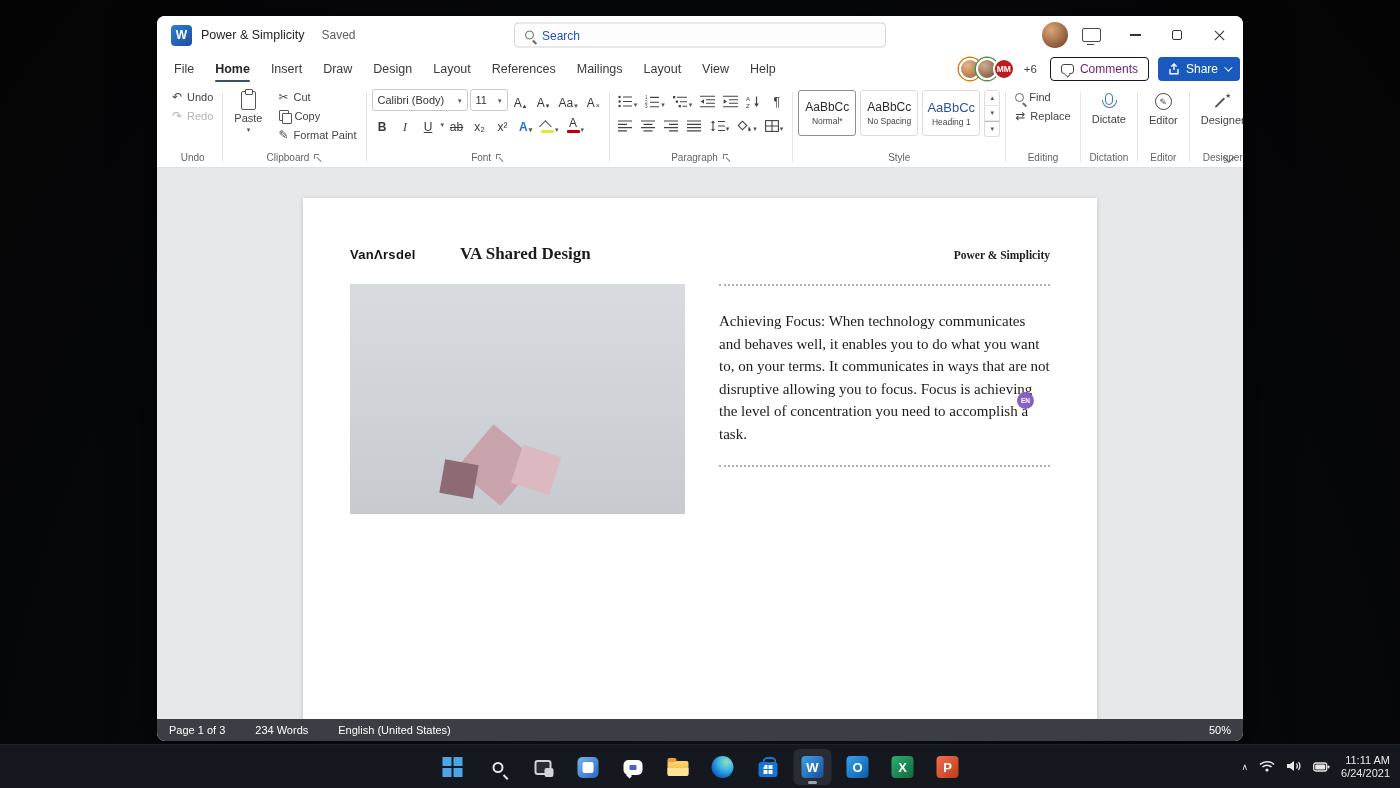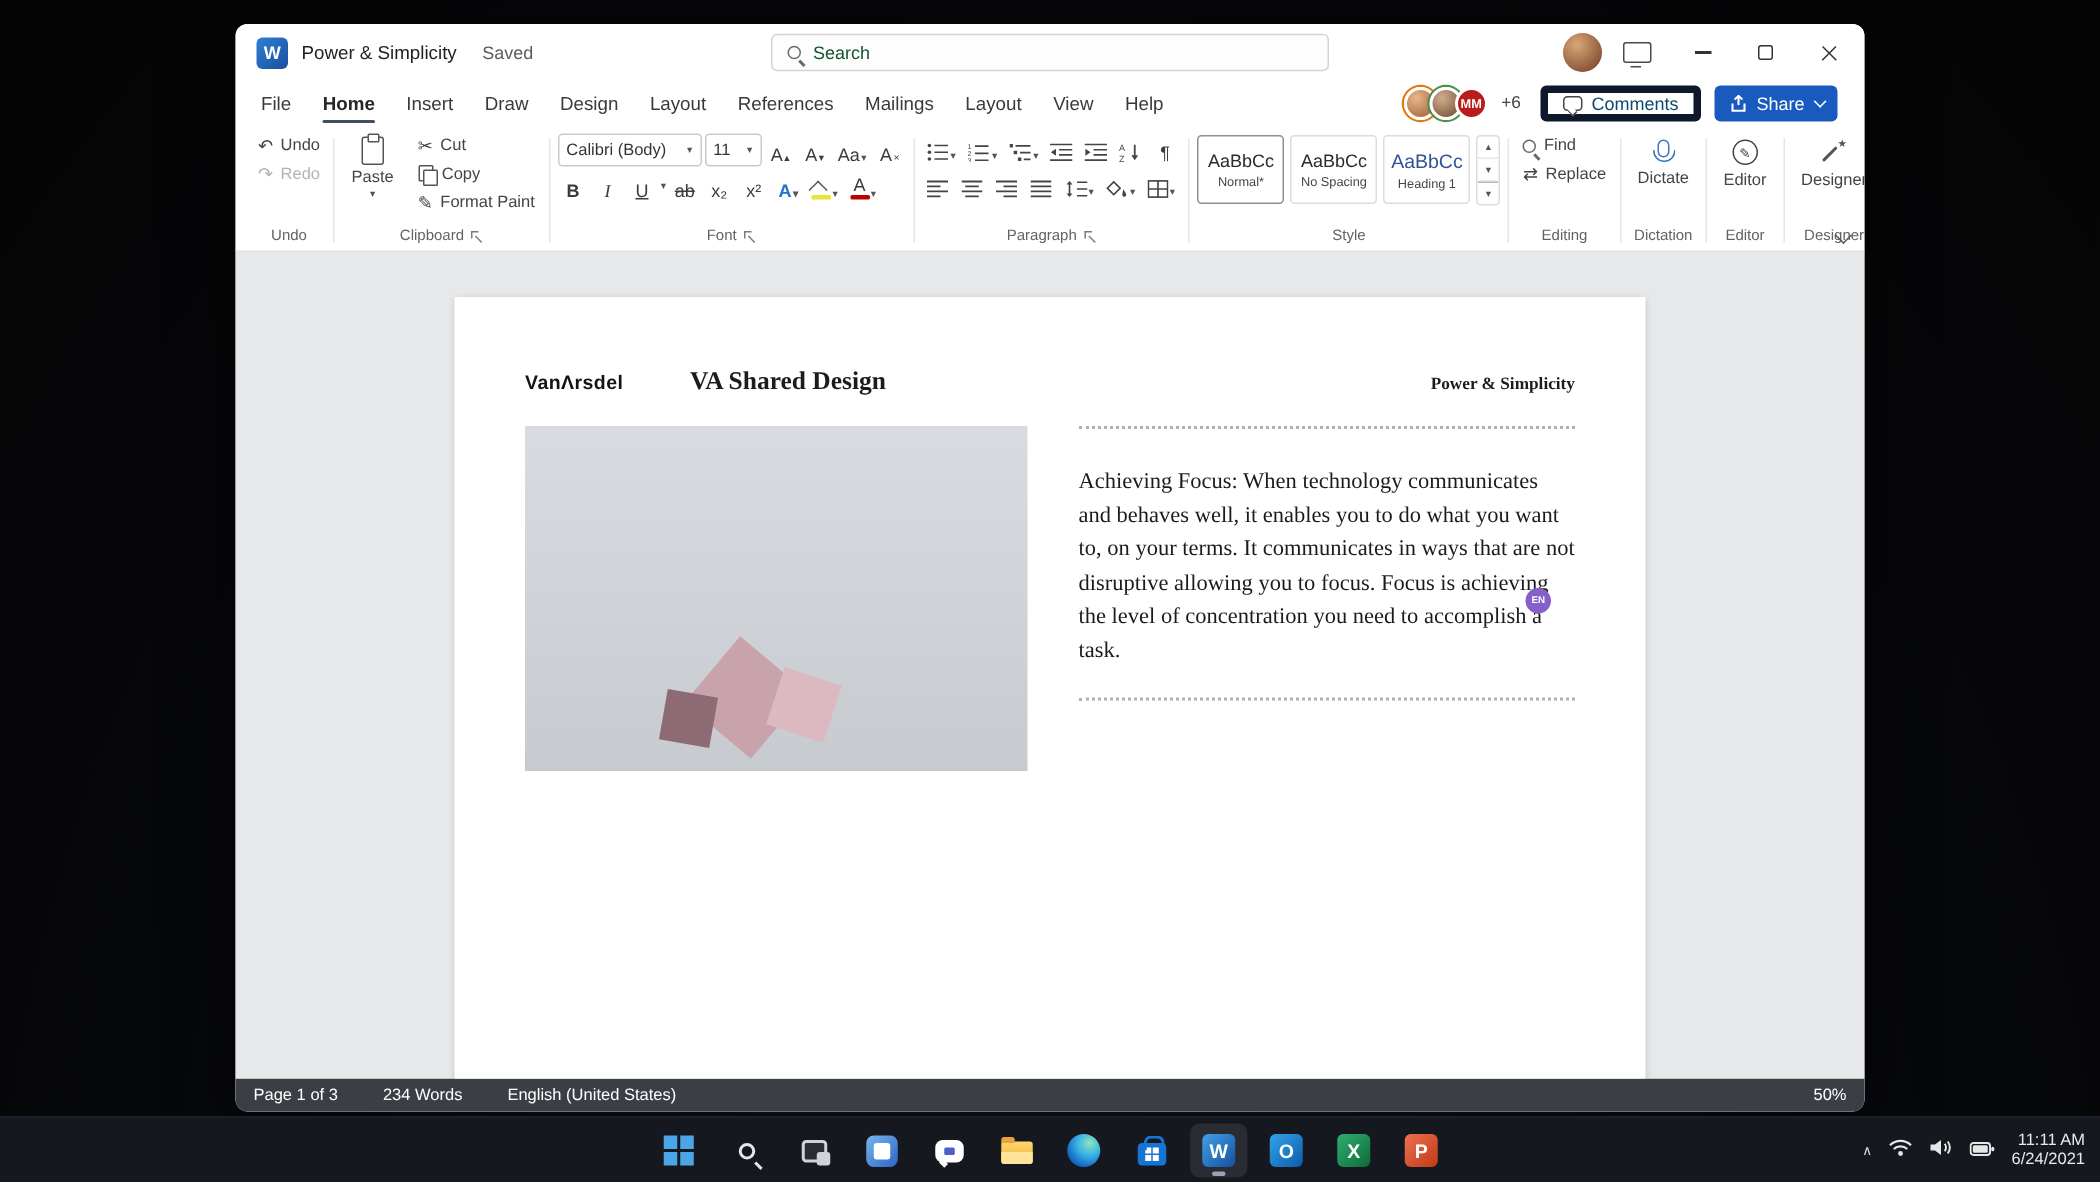--- a/index.html
+++ b/index.html
@@ -17,51 +17,51 @@
   
   .titlebar { height:38px; flex:none; display:flex; align-items:center; padding:0 6px 0 14px; position:relative; background:#fff; }
   .tb-left { display:flex; align-items:center; gap:9px; }
   .word-badge { width:21px; height:21px; border-radius:4px; background:linear-gradient(135deg,#2f7fd4,#1a4e9e);
     color:#fff; font-weight:bold; font-size:12px; display:grid; place-items:center; }
   .doc-title { font-size:12.5px; color:#1f1f1f; }
   .saved { font-size:12px; color:#5c5c5c; margin-left:8px; }
   .search { position:absolute; left:50%; top:50%; transform:translate(-50%,-50%);
     width:372px; height:25px; background:#fdfdfd; border:1px solid #d4d4d4; border-radius:4px;
     display:flex; align-items:center; gap:8px; padding:0 10px; }
-  .search-text { font-size:12px; color:#14532d; }
+  .search-text { font-size:12px; color:#1d4ed8; }
   .mag { width:9px; height:9px; border:1.5px solid #6a6a6a; border-radius:50%; position:relative; flex:none; }
   .mag::after { content:""; position:absolute; width:5px; height:1.5px; background:#6a6a6a;
     left:7px; top:8px; transform:rotate(45deg); transform-origin:left center; }
   .tb-right { margin-left:auto; display:flex; align-items:center; gap:6px; }
   .avatar { width:26px; height:26px; border-radius:50%;
     background:radial-gradient(circle at 35% 30%, #d9a877, #8a5436 75%); margin-right:8px; }
   .present { width:19px; height:14px; border:1.5px solid #4a4a4a; border-radius:2px; position:relative; margin-right:10px; }
   .present::after { content:""; position:absolute; left:4px; bottom:-4px; width:7px; height:1.5px; background:#4a4a4a; }
   .winbtn { width:36px; height:30px; display:grid; place-items:center; border-radius:4px; }
   .min-g { width:11px; height:1.3px; background:#333; }
   .max-g { width:10px; height:10px; border:1.3px solid #333; border-radius:2px; }
   .x-g { position:relative; width:13px; height:13px; }
   .x-g::before, .x-g::after { content:""; position:absolute; left:0; top:6px; width:13px; height:1.3px; background:#333; }
   .x-g::before { transform:rotate(45deg); } .x-g::after { transform:rotate(-45deg); }
 
   
-  .tabsrow { height:30px; flex:none; display:flex; align-items:center; padding:0 18px 0 16px; background:#fff; }
+  .tabsrow { height:30px; flex:none; display:flex; align-items:center; padding:0 3px 0 16px; background:#fff; }
   .tabs { display:flex; align-items:center; gap:19px; }
   .tab { font-size:12.5px; color:#3a3a3a; padding:7px 1px; position:relative; cursor:default; }
   .tab.active { font-weight:bold; color:#262626; }
   .tab.active::after { content:""; position:absolute; left:1px; right:1px; bottom:1px; height:2.5px; background:#3d4f63; border-radius:2px; }
   .tabs-right { margin-left:auto; display:flex; align-items:center; gap:9px; }
   .avstack { display:flex; align-items:center; }
   .av { width:22px; height:22px; border-radius:50%; border:2px solid #fff; }
   .av1 { background:radial-gradient(circle at 35% 30%, #e8b68a, #9c5c33); box-shadow:0 0 0 1.5px #e07b10; }
   .av2 { background:radial-gradient(circle at 35% 30%, #cfae8e, #6e4a2e); box-shadow:0 0 0 1.5px #4f8f4f; margin-left:-5px; }
   .av3 { background:#b91c1c; color:#fff; font-size:8.5px; font-weight:bold; display:grid; place-items:center; margin-left:-5px; }
   .overflow { font-size:11.5px; color:#444; margin-right:4px; }
-  .comments-btn { display:flex; align-items:center; gap:6px; border:5px solid #0f172a; background:#fff;
-    border-radius:4px; height:24px; padding:0 10px; font-size:12px; color:#0c4a6e; font-family:inherit; }
+  .comments-btn { display:flex; align-items:center; gap:6px; border:1px solid #0f172a; background:#fff;
+    border-radius:4px; height:24px; padding:0 10px; font-size:12px; color:#701a75; font-family:inherit; }
   .bubble { width:13px; height:10px; border:1.4px solid #444; border-radius:3px; position:relative; }
   .bubble::after { content:""; position:absolute; left:2px; bottom:-3.5px; width:5px; height:5px;
     background:#fff; border-right:1.4px solid #444; border-bottom:1.4px solid #444; transform:rotate(45deg) scaleY(.7); }
   .share-btn { display:flex; align-items:center; gap:6px; border:none; background:#185abd; color:#fff;
     border-radius:4px; height:24px; padding:0 10px; font-size:12px; font-family:inherit; }
   .sh-chev { width:6px; height:6px; border-right:1.4px solid #fff; border-bottom:1.4px solid #fff;
     transform:rotate(45deg) translateY(-2px); }
 
   
   .ribbon { height:84px; flex:none; background:#fff; border-bottom:1px solid #e1e1e1;

